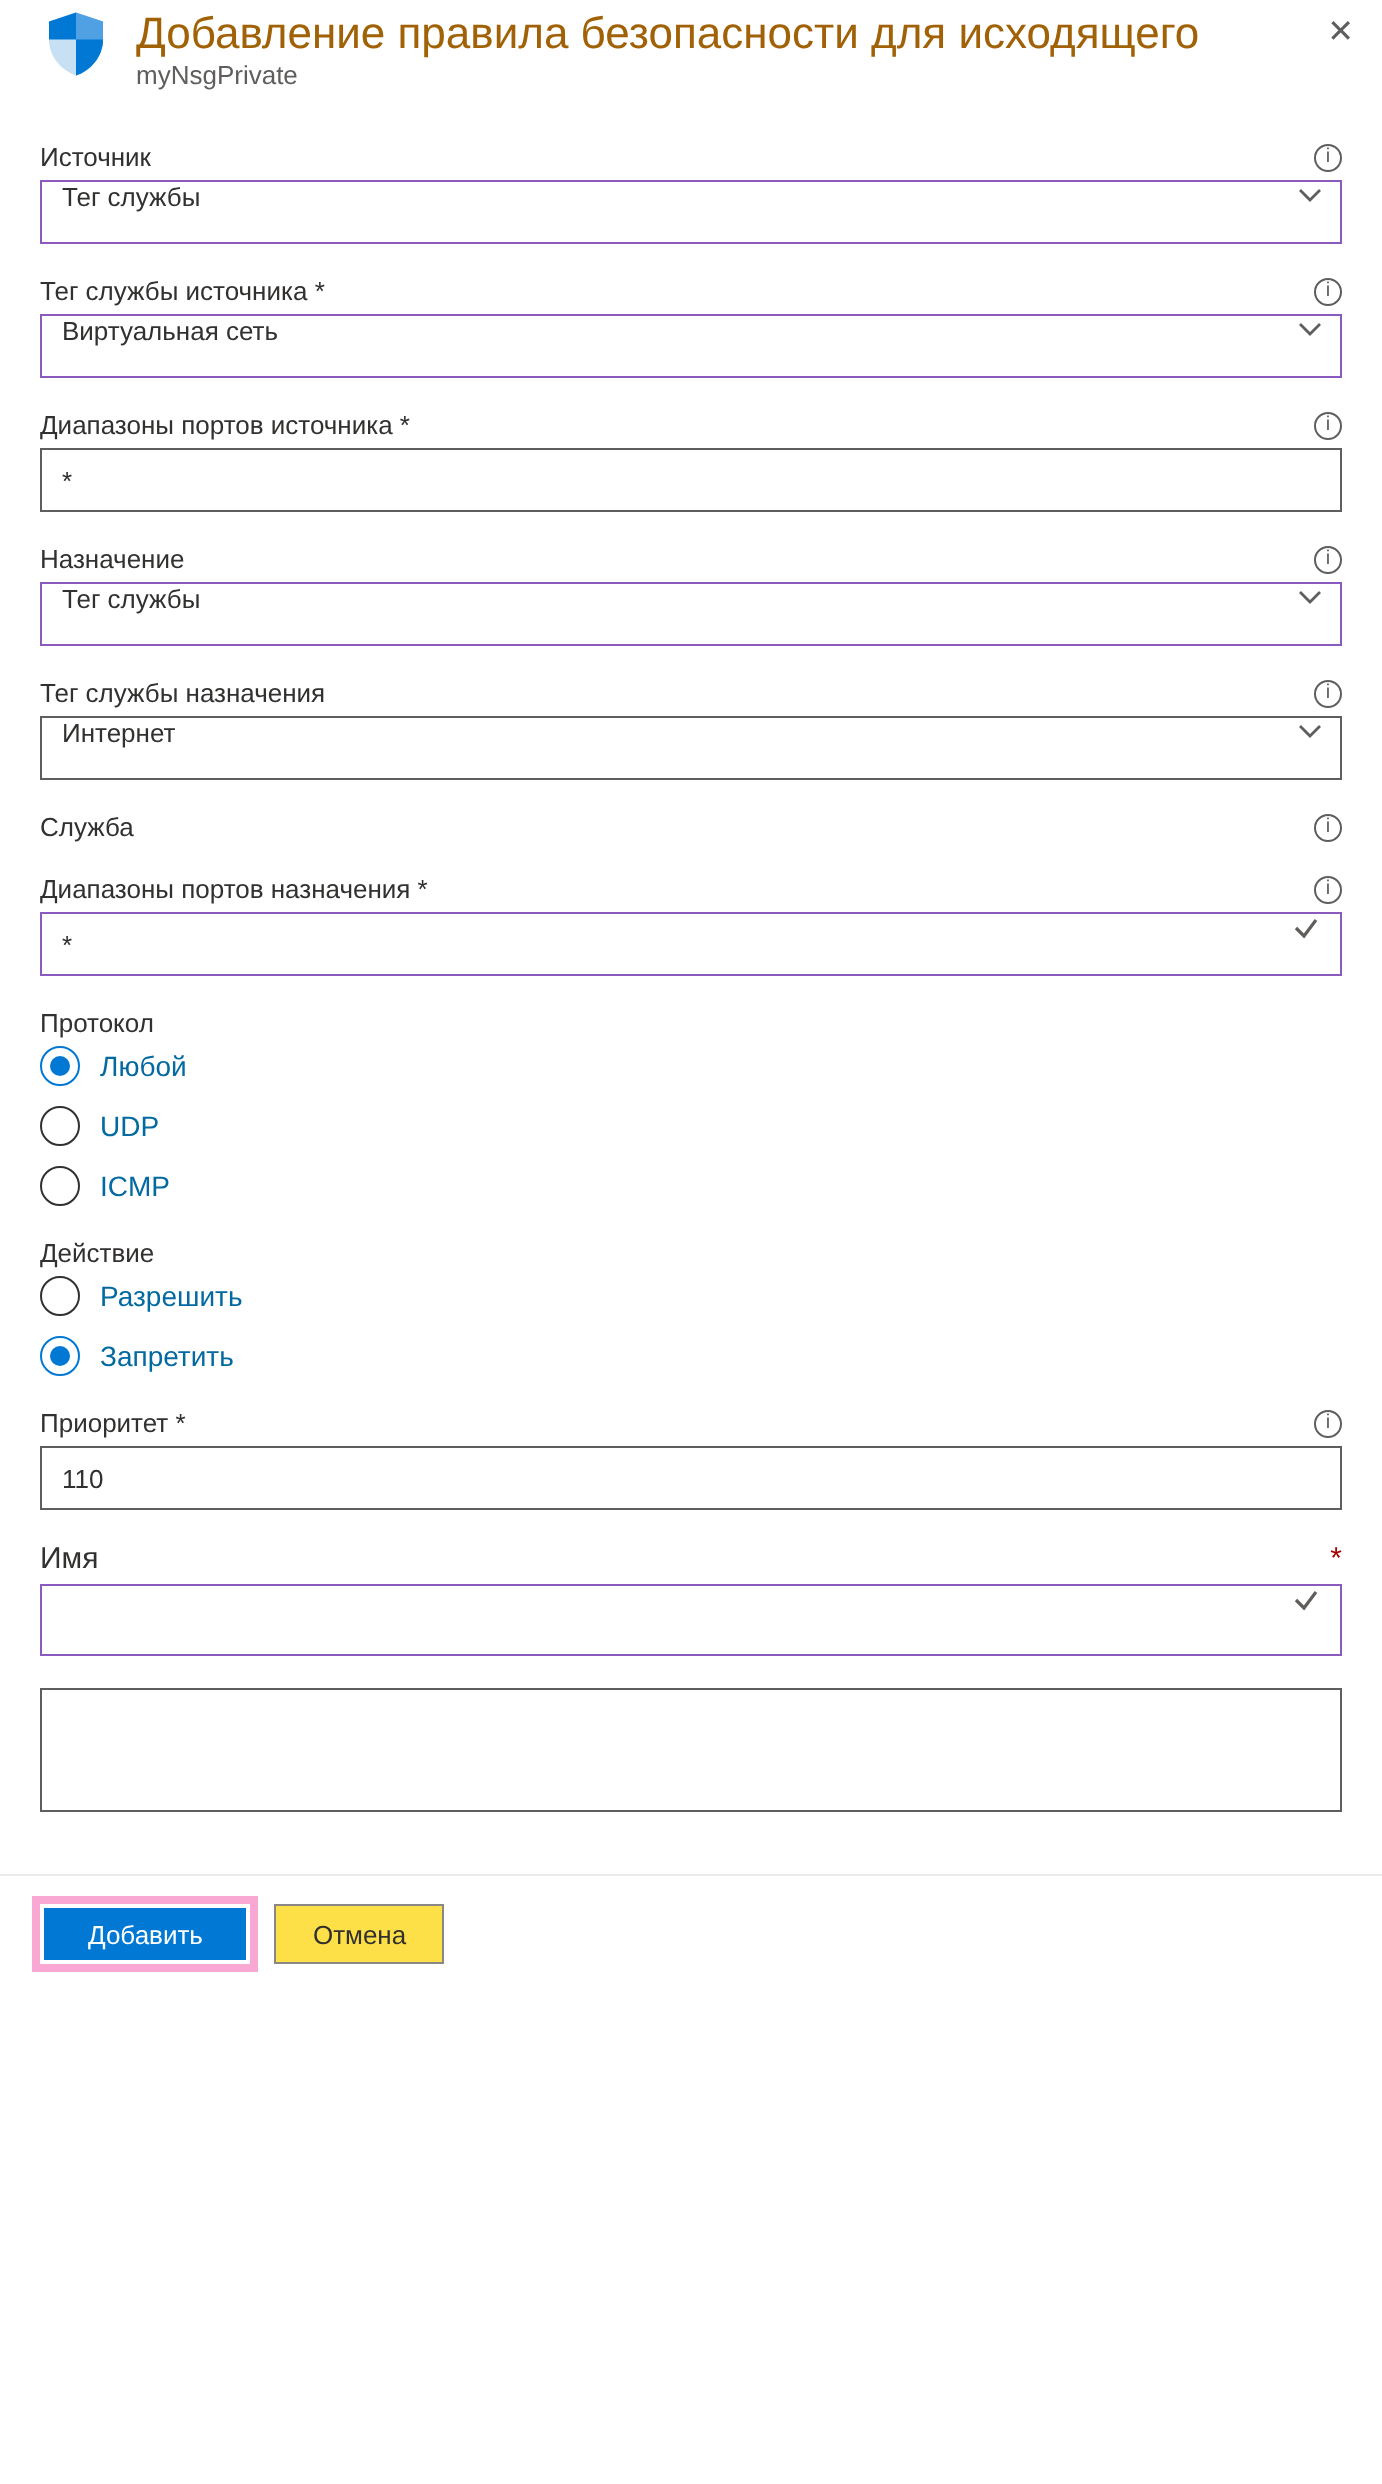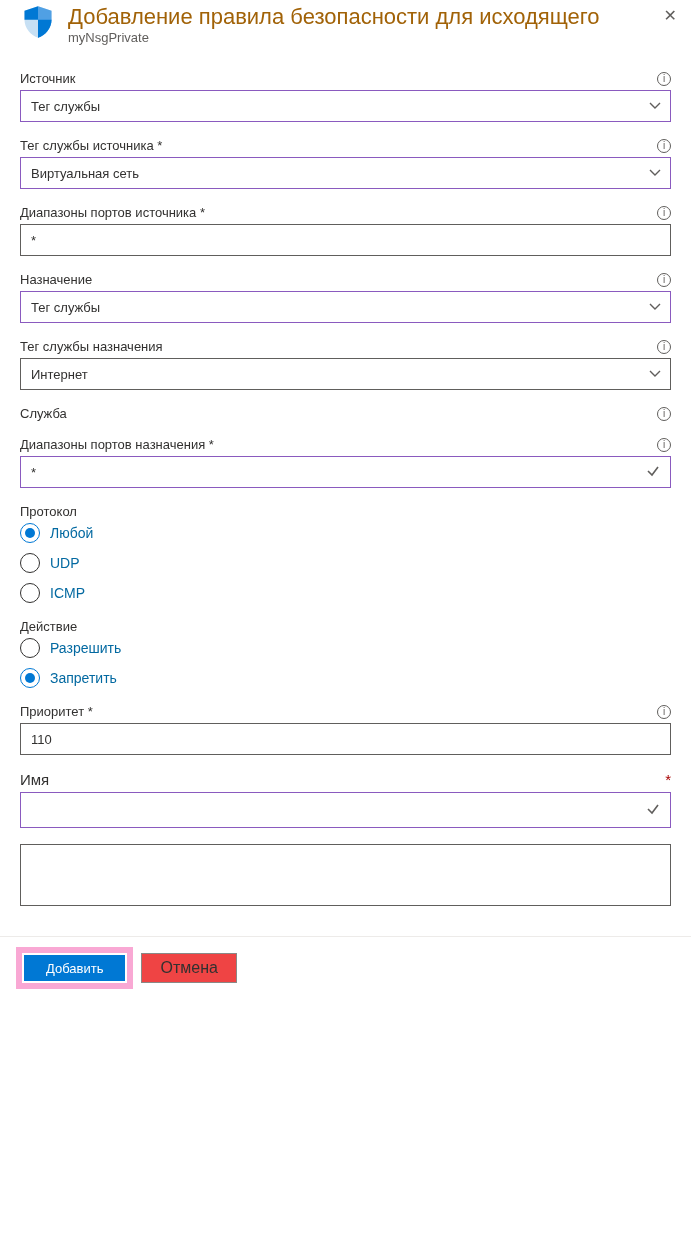--- a/index.html
+++ b/index.html
@@ -84,21 +84,21 @@
   .select, .text-input {
     width: 100%;
     height: 32px;
     border: 1px solid #605e5c;
     padding: 0 32px 0 10px;
     font-size: 13px;
     color: #323130;
     background: #fff;
     position: relative;
     display: flex;
-    align-items: center;
+    align-items: flex-start;
     cursor: pointer;
   }
   .select.purple, .text-input.purple {
     border: 1px solid #8a5abf;
   }
   .select.check, .text-input.check {
     border: 1px solid #8a5abf;
   }
   .text-input {
     cursor: text;
@@ -164,39 +164,39 @@
     font-size: 13px;
     resize: none;
   }
   .footer {
     border-top: 1px solid #edebe9;
     padding: 10px 16px 14px 16px;
     display: flex;
     gap: 8px;
   }
   .add-btn-wrap {
-    border: 6px solid #f9a8d4;
+    border: 4px solid #f9a8d4;
     padding: 2px;
   }
   .add-btn {
     background: #0078d4;
     color: #fff;
     border: none;
     height: 26px;
     padding: 0 22px;
     font-size: 13px;
     cursor: pointer;
   }
   .cancel-btn {
-    background: #ef4444;
+    background: #fde047;
     color: #323130;
     border: 1px solid #8a8886;
     height: 30px;
     padding: 0 18px;
-    font-size: 16px;
+    font-size: 13px;
     cursor: pointer;
     align-self: center;
   }
 </style>
 </head>
 <body>
 
 <div class="header">
   <svg class="shield" viewBox="0 0 32 32">
     <path d="M16 2 L28 6 V14 C28 22 22 28 16 30 C10 28 4 22 4 14 V6 Z" fill="#c7e0f4"></path>

